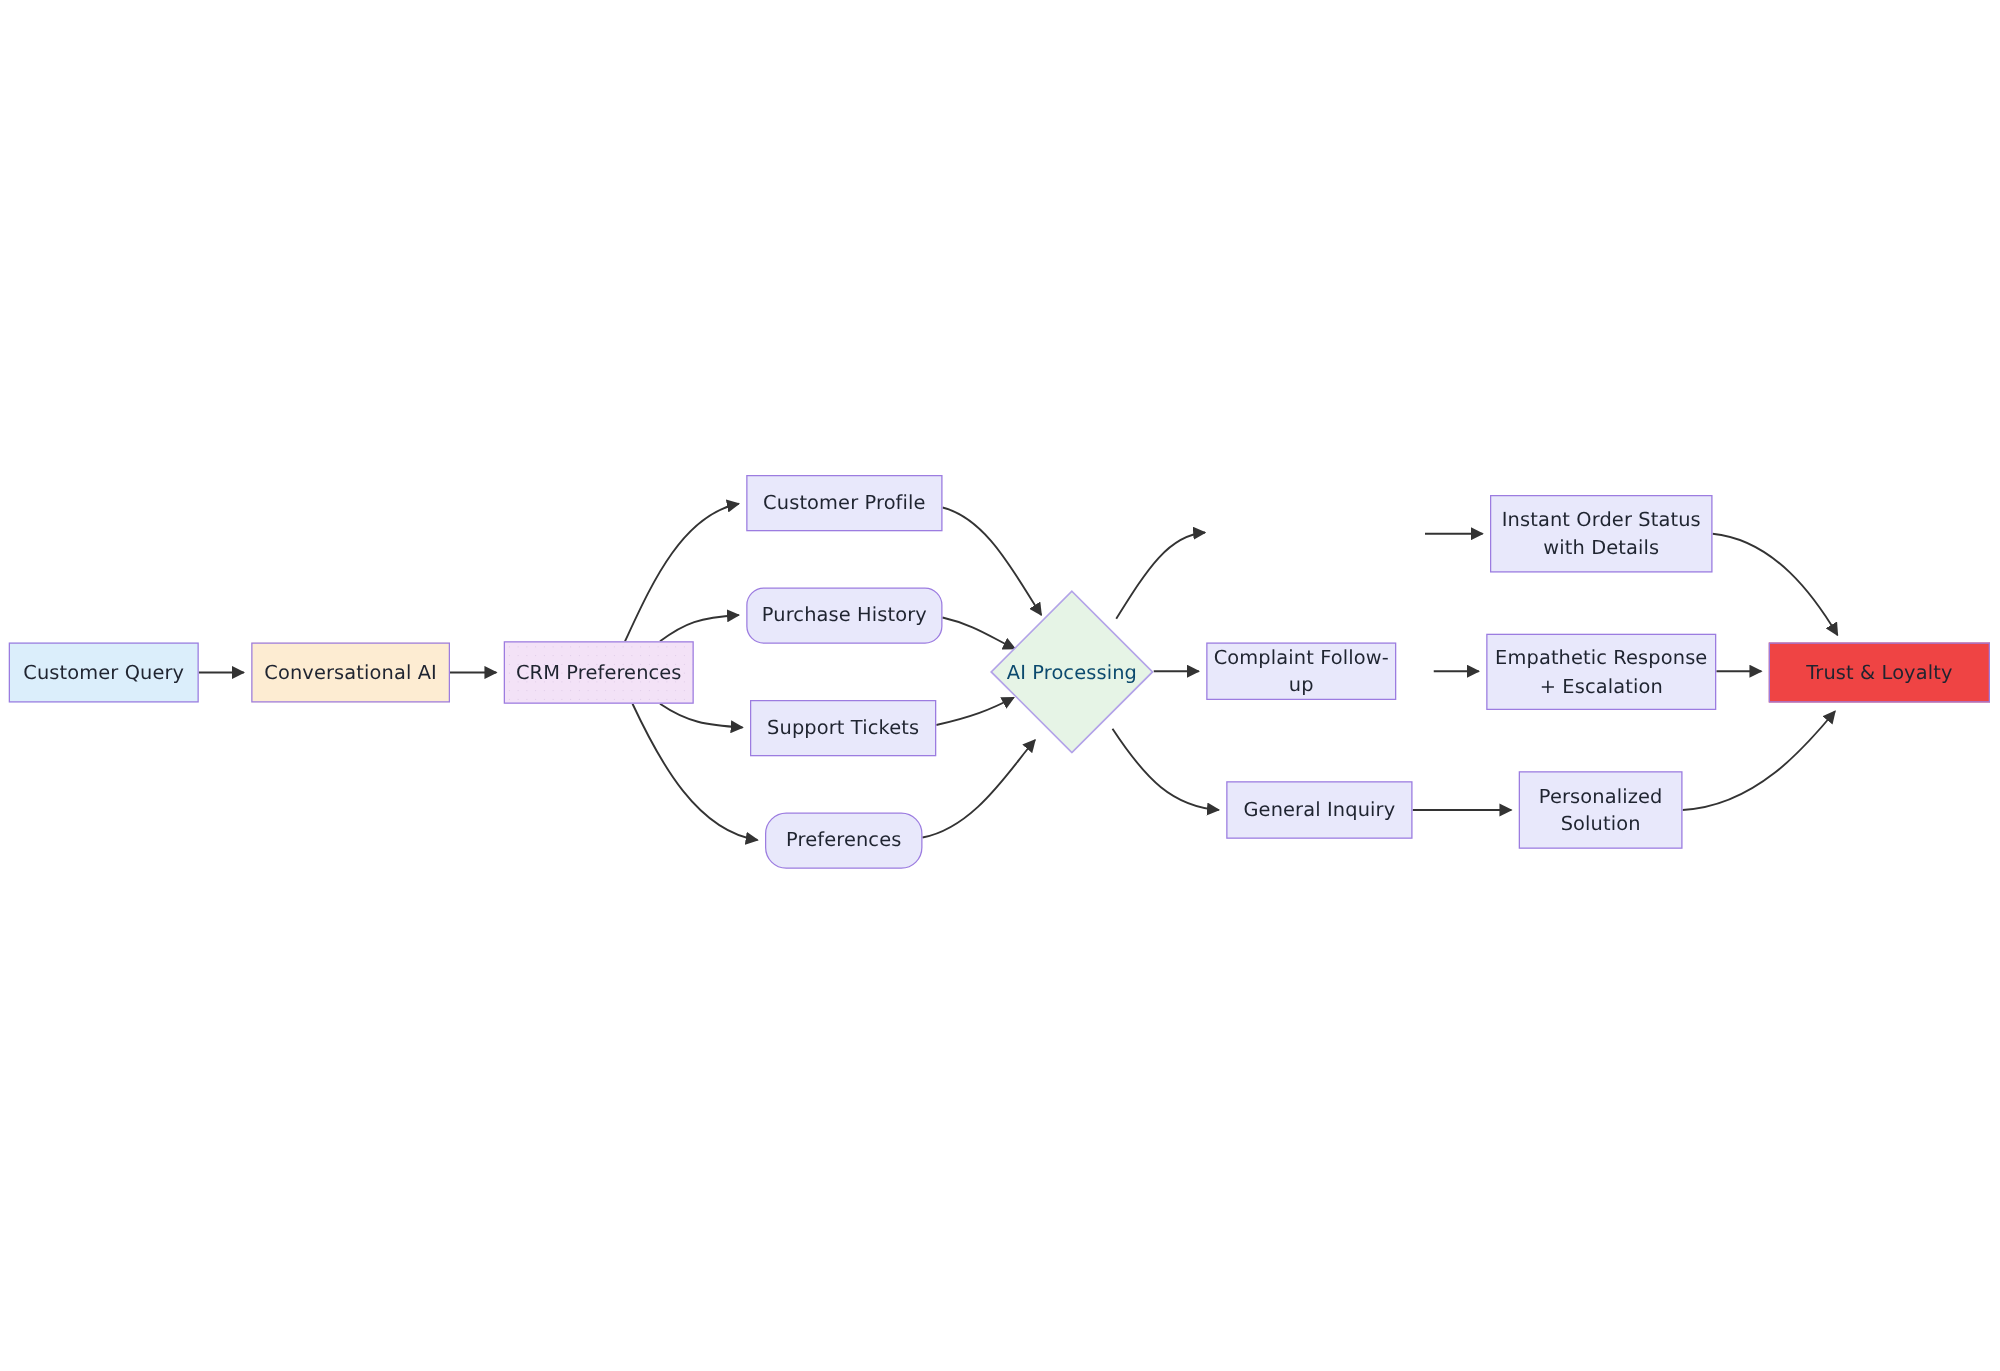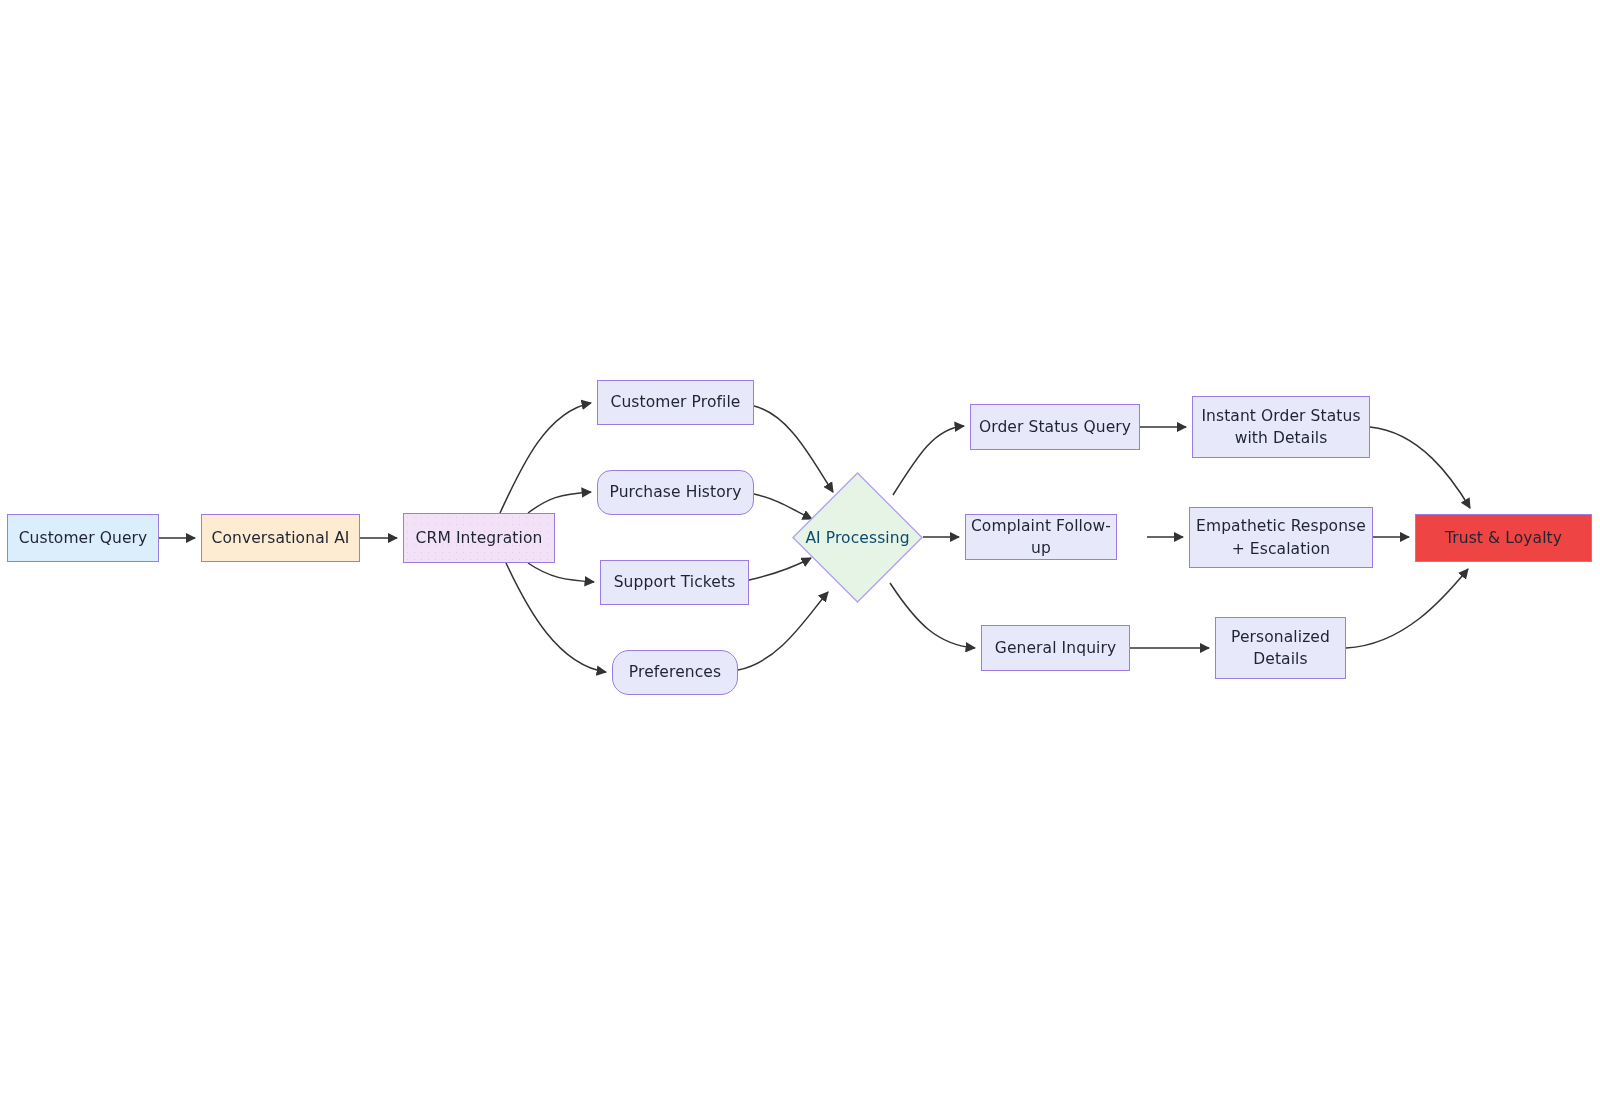--- a/index.html
+++ b/index.html
@@ -117,47 +117,46 @@
       <path d="M 1370 427 C 1420 432, 1452 478, 1470 508"></path>
       <path d="M 1373 537 L 1409 537"></path>
       <path d="M 1346 648 C 1404 645, 1444 598, 1468 569"></path>
     </g>
   </svg>
 
   <div class="node node-accent" style="left:201px; top:514px; width:159px; height:48px;">Conversational AI</div>
 
   <div class="node node-start" style="left:7px; top:514px; width:152px; height:48px;">Customer Query</div>
 
-  <div class="node node-crm textured" style="left:403px; top:513px; width:152px; height:50px;">CRM Integration</div>
+  <div class="node node-crm textured" style="left:403px; top:513px; width:152px; height:50px;">CRM Preferences</div>
 
   <div class="node node-default" style="left:597px; top:380px; width:157px; height:45px;">Customer Profile</div>
 
   <div class="node node-default" style="left:597px; top:470px; width:157px; height:45px;border-radius:14px;">Purchase History</div>
 
   <div class="node node-default" style="left:600px; top:560px; width:149px; height:45px;">Support Tickets</div>
 
   <div class="node node-default" style="left:612px; top:650px; width:126px; height:45px;border-radius:17px;">Preferences</div>
 
   <div class="diamond" style="left:792px; top:472px; width:131px; height:131px;">
     <svg class="dshape" viewBox="0 0 131 131" xmlns="http://www.w3.org/2000/svg">
       <polygon points="65.5,1 130,65.5 65.5,130 1,65.5" fill="#e6f4e6" stroke="#b3a3e8" stroke-width="1.4"></polygon>
     </svg>
     <div class="dlabel">AI Processing</div>
   </div>
 
-  <div class="node node-default" style="left:970px; top:404px; width:170px; height:46px;">Order Status Query</div>
 
   <div class="node node-default" style="left:965px; top:514px; width:152px; height:46px;">Complaint Follow-up</div>
 
   <div class="node node-default" style="left:981px; top:625px; width:149px; height:46px;">General Inquiry</div>
 
   <div class="node node-default" style="left:1189px; top:507px; width:184px; height:61px;">Empathetic Response
 + Escalation</div>
 
   <div class="node node-default" style="left:1192px; top:396px; width:178px; height:62px;">Instant Order Status
 with Details</div>
 
   <div class="node node-default" style="left:1215px; top:617px; width:131px; height:62px;">Personalized
-Details</div>
+Solution</div>
 
   <div class="node node-goal" style="left:1415px; top:514px; width:177px; height:48px;">Trust &amp; Loyalty</div>
 
 </div>
 
 </body></html>

